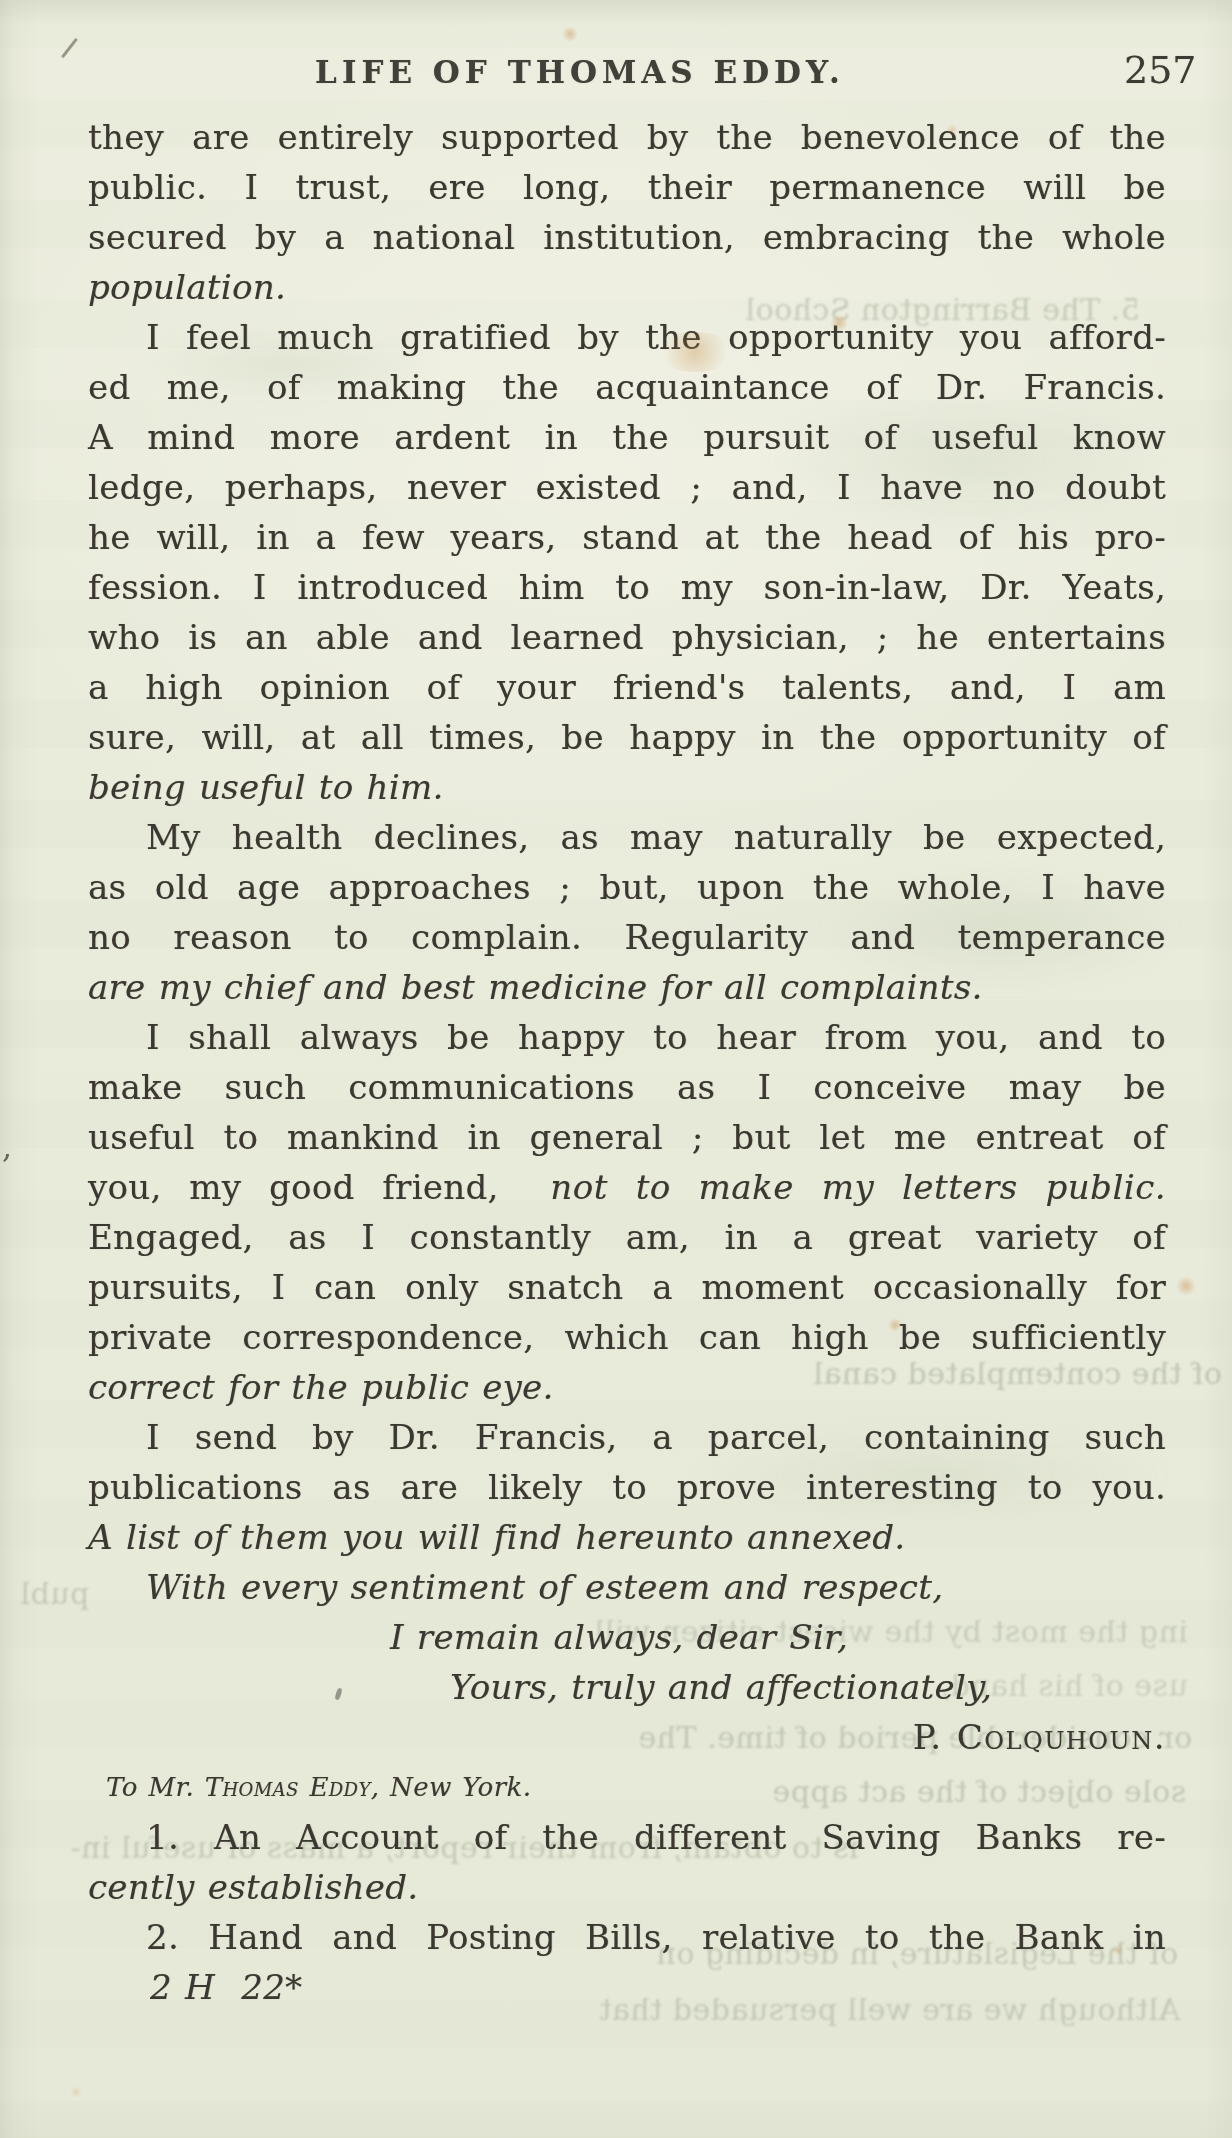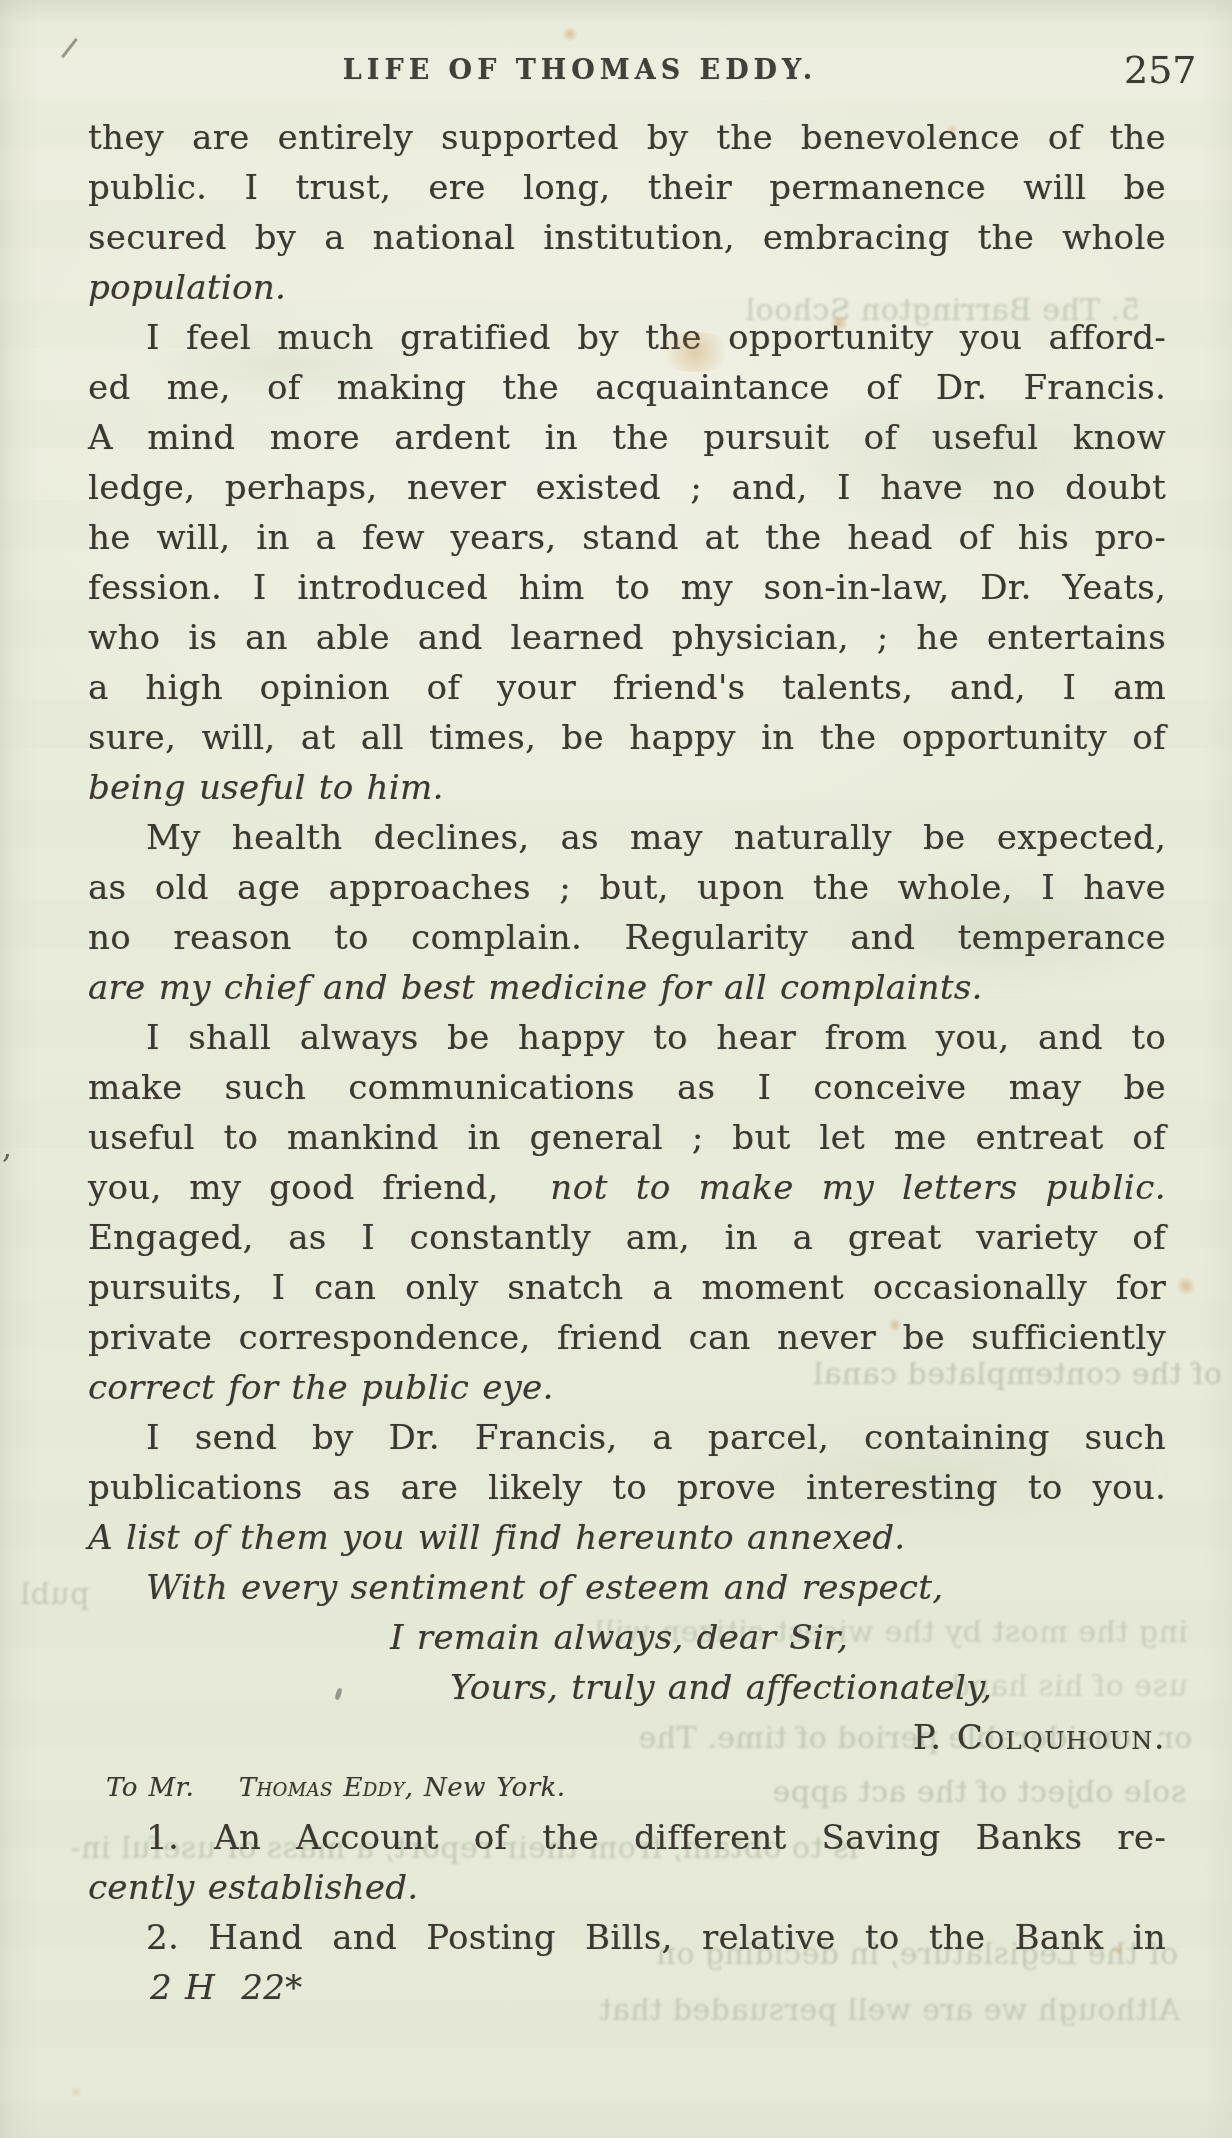--- a/index.html
+++ b/index.html
@@ -15,21 +15,21 @@
       linear-gradient(270deg, rgba(200,202,184,0.22) 0px, rgba(0,0,0,0) 30px),
       linear-gradient(0deg, rgba(205,207,188,0.18) 0px, rgba(0,0,0,0) 40px),
       radial-gradient(ellipse 900px 700px at 48% 22%, rgba(250,250,242,0.35), rgba(0,0,0,0) 70%),
       repeating-linear-gradient(180deg, rgba(208,216,196,0.10) 0px, rgba(208,216,196,0.10) 48px, rgba(0,0,0,0) 48px, rgba(0,0,0,0) 100px),
       linear-gradient(180deg,#ecedde 0%, #e9ebdb 40%, #e7e9d8 100%);
   }
   
   .running-title{
     position:absolute;left:0;top:54px;width:1160px;
     text-align:center;
-    font-size:27px;letter-spacing:5px;font-weight:bold;
+    font-size:31px;letter-spacing:5px;font-weight:bold;
     color:#43403a;
     text-shadow:0 0 1px rgba(60,55,48,.35);
   }
   .page-number{
     position:absolute;left:1124px;top:48px;
     font-size:38px;font-weight:normal;color:#3e3b35;
     text-shadow:0 0 1px rgba(60,55,48,.35);
   }
   
   .textblock{
@@ -41,21 +41,21 @@
   .textblock p{margin:0;padding:0;}
   .line{display:block;}
   .jline{text-align:justify;text-align-last:justify;}
   .lline{text-align:left;font-style:italic;}
   .indent{padding-left:58px;}
   .it{font-style:italic;letter-spacing:.5px;margin-left:24px;}
   .close-remain{padding-left:302px;}
   .close-yours{padding-left:362px;}
   .close-sig{text-align:right;font-variant:small-caps;letter-spacing:1.5px;}
   .addressee{font-size:26px;padding-left:18px;letter-spacing:.4px;}
-  .sc{font-variant:small-caps;margin-left:34px;}
+  .sc{font-variant:small-caps;}
   .annex{margin-top:46px;}
   .sigmark{padding-left:62px;white-space:pre;}
   
   .ghost{
     position:absolute;white-space:nowrap;
     transform:scaleX(-1);
     font-size:30px;color:#8f9c85;
     filter:blur(1.1px);
     letter-spacing:.5px;
   }
@@ -119,21 +119,21 @@
       <span class="line lline">are my chief and best medicine for all complaints.</span>
     </p>
 
     <p>
       <span class="line jline indent">I shall always be happy to hear from you, and to</span>
       <span class="line jline">make such communications as I conceive may be</span>
       <span class="line jline">useful to mankind in general ; but let me entreat of</span>
       <span class="line jline"><span>you, my good friend, </span><span class="it">not to make my letters public.</span></span>
       <span class="line jline">Engaged, as I constantly am, in a great variety of</span>
       <span class="line jline">pursuits, I can only snatch a moment occasionally for</span>
-      <span class="line jline">private correspondence, friend can never be sufficiently</span>
+      <span class="line jline">private correspondence, which can high be sufficiently</span>
       <span class="line lline">correct for the public eye.</span>
     </p>
 
     <p>
       <span class="line jline indent">I send by Dr. Francis, a parcel, containing such</span>
       <span class="line jline">publications as are likely to prove interesting to you.</span>
       <span class="line lline">A list of them you will find hereunto annexed.</span>
     </p>
 
     <p>

